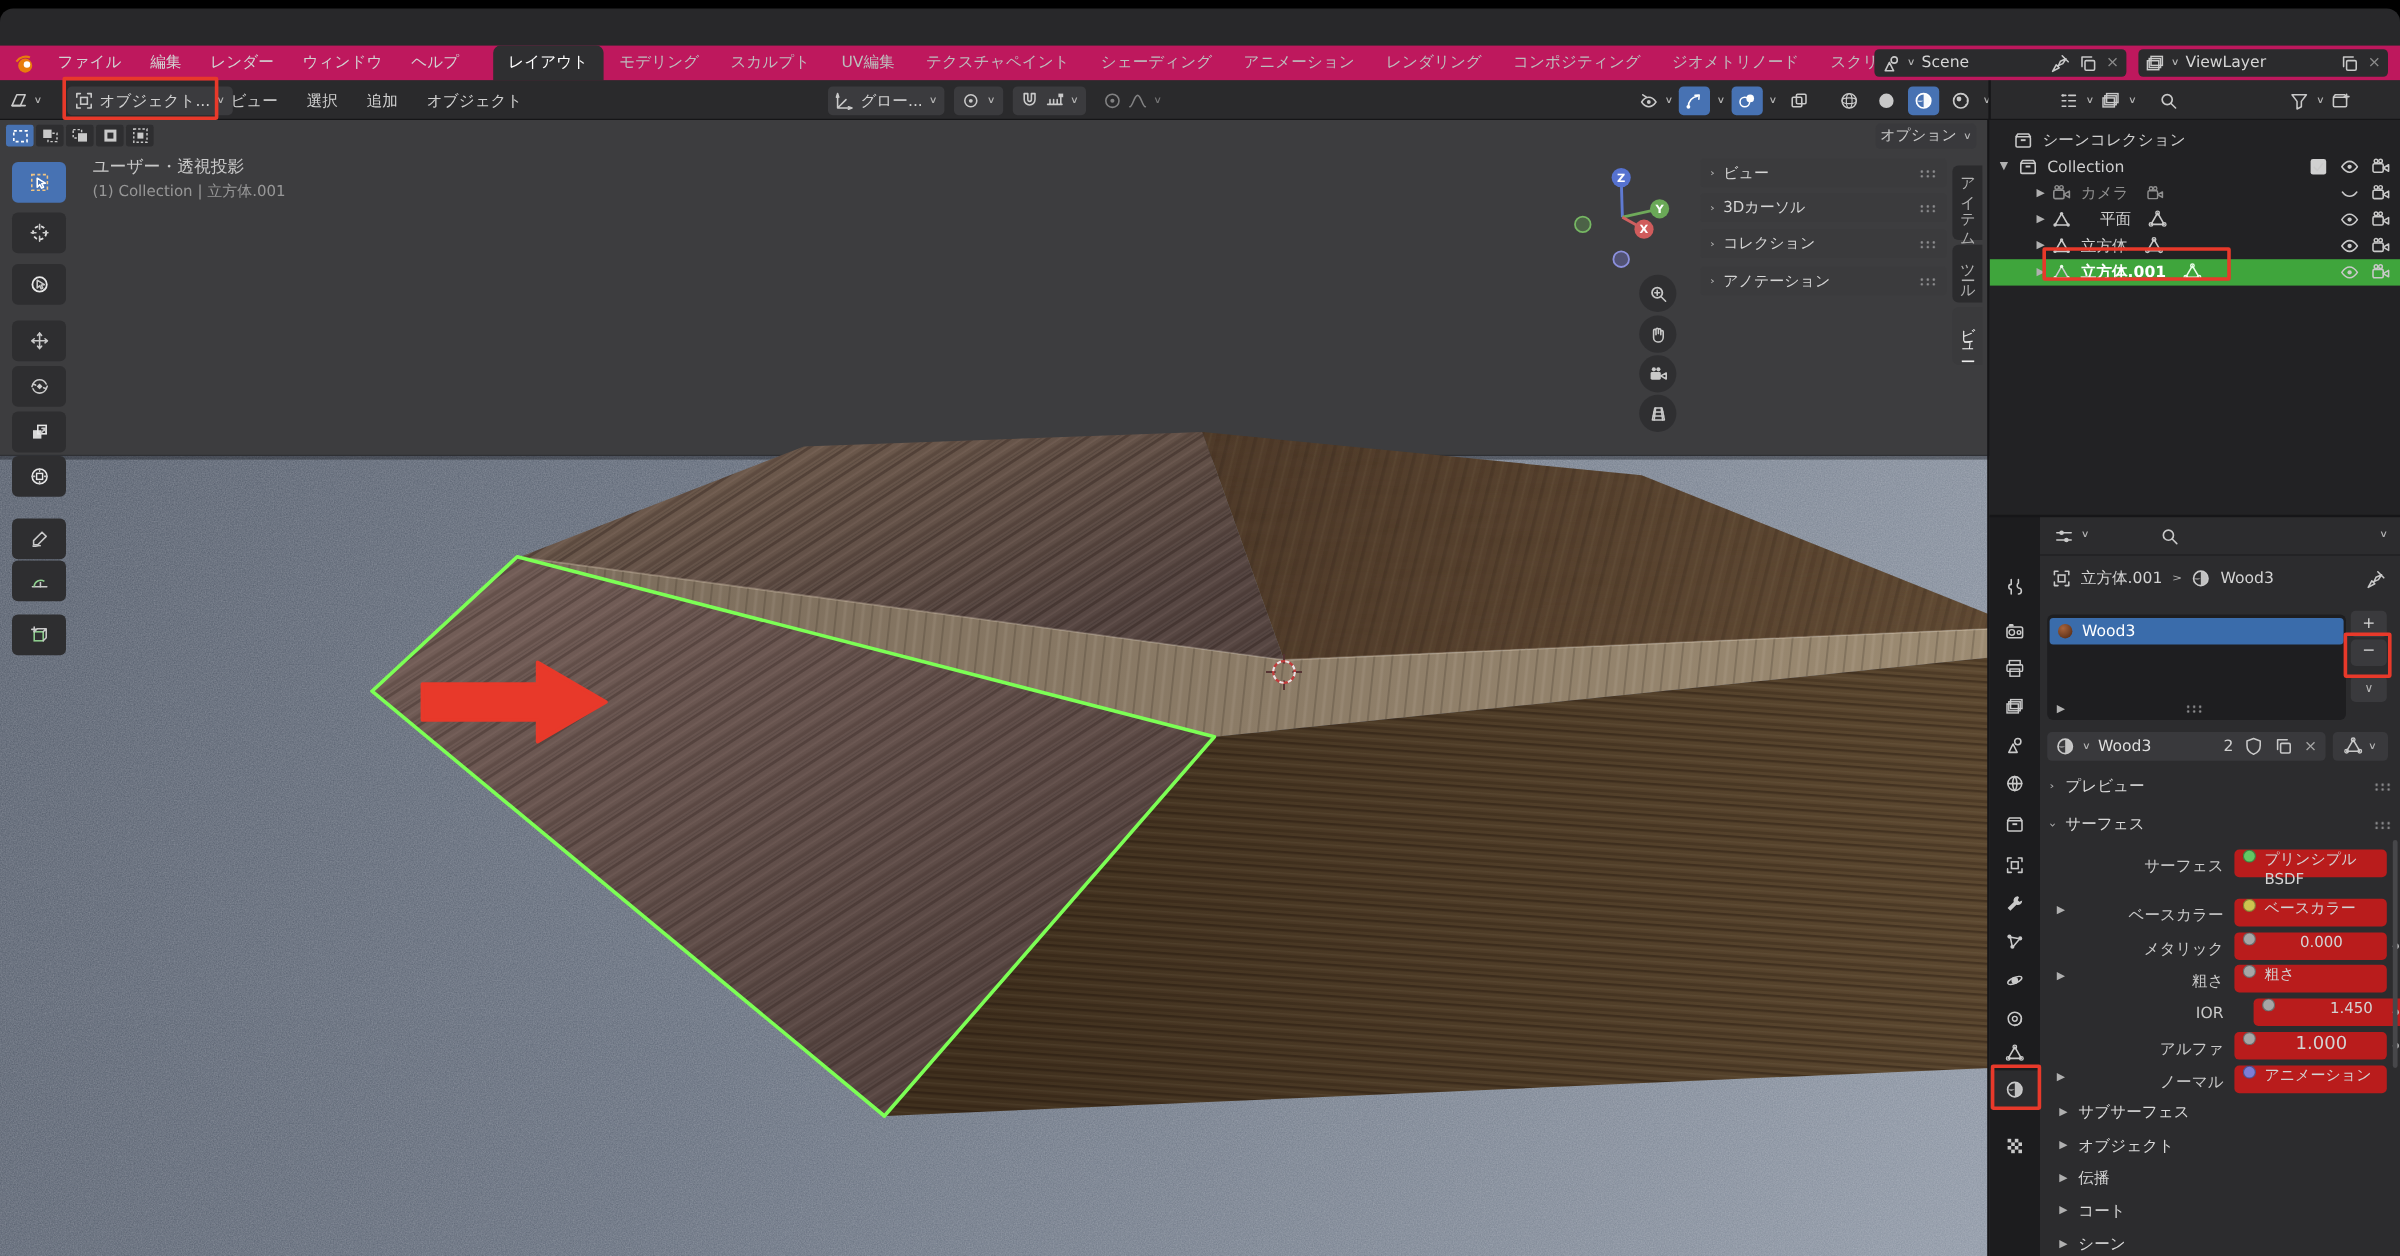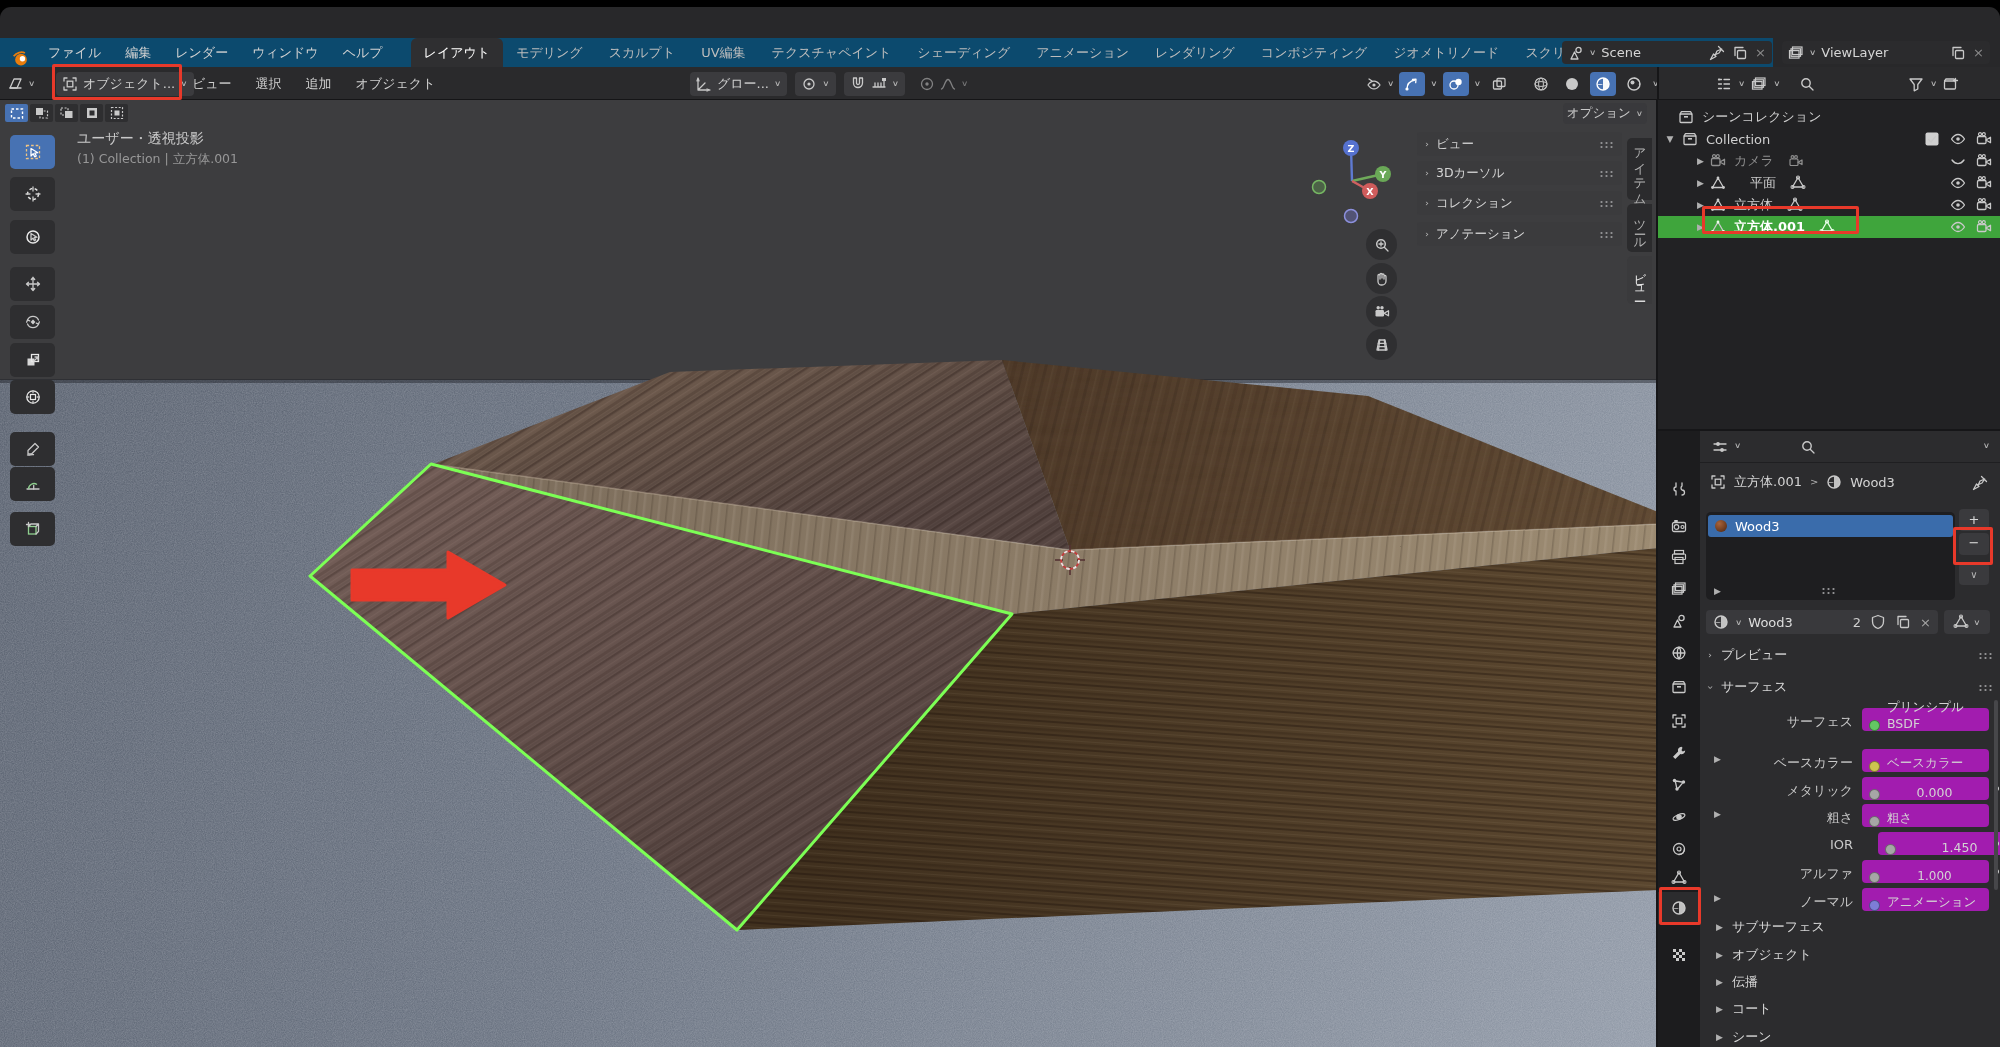--- a/index.html
+++ b/index.html
@@ -1,21 +1,21 @@
 <!DOCTYPE html>
 <html><head>
 <meta charset="utf-8">
 <style>
 *{box-sizing:border-box;margin:0;padding:0}
 html,body{width:2000px;height:1047px;background:#000;font-family:"DejaVu Sans","Liberation Sans",sans-serif;overflow:hidden}
 .window{position:absolute;left:0;top:7px;width:2000px;height:1040px;background:#28282a;border-radius:11px 11px 0 0;overflow:hidden}
 .titlebar{position:absolute;left:0;top:0;width:2000px;height:31px;background:#1c1c1e;border-bottom:1px solid #0e0e0f}
 .tl{position:absolute;top:9px;width:13px;height:13px;border-radius:50%}
 .wtitle{position:absolute;left:0;right:0;top:0;height:31px;line-height:31px;text-align:center;color:#cfcfcf;font-size:13px;font-weight:bold}
-.menubar{position:absolute;left:0;top:31px;width:1773px;height:29px;background:#0c4a6e;display:flex;align-items:flex-end;color:#d2d2d2;font-size:13px}
+.menubar{position:absolute;left:0;top:31px;width:2000px;height:29px;background:#be185d;display:flex;align-items:center;color:#d2d2d2;font-size:13px}
 .menuitem{padding:0 12px;height:29px;line-height:29px;cursor:default}
 .wtab{padding:0 13px;height:29px;line-height:29px;color:#bdbdbd}
 .wtab.active{background:#2f2f31;color:#fff;border-radius:6px 6px 0 0}
 .toolheader{position:absolute;left:0;top:60px;width:2000px;height:33px;background:#2a2a2c;border-bottom:1px solid #151517;color:#d0d0d0;font-size:13px}
 .th-item{position:absolute;top:0;height:33px;display:flex;align-items:center;gap:4px}
 .btnfield{background:#3b3b3e;border-radius:4px;height:24px;display:flex;align-items:center;padding:0 6px;gap:5px}
 .togglebtn{width:26px;height:24px;border-radius:4px;display:flex;align-items:center;justify-content:center}
 .togglebtn.on{background:#4772b3}
 .viewport{position:absolute;left:0;top:93px;width:1658px;height:947px;background:#3d3d3f;overflow:hidden}
 .ovl1{position:absolute;left:77px;top:30px;color:rgba(224,224,224,.85);font-size:14px}
@@ -33,21 +33,21 @@
 .vtab.on{background:#3a3a3c;color:#ececec}
 .navbtn{position:absolute;width:31px;height:31px;border-radius:50%;background:rgba(44,44,46,.8);display:flex;align-items:center;justify-content:center}
 .outliner{position:absolute;left:1658px;top:93px;width:342px;height:330px;background:#222224;color:#cfcfcf;font-size:13px}
 .orow{position:absolute;left:0;width:342px;height:22px;display:flex;align-items:center}
 .orow.sel{background:#3fa53c;color:#fff}
 .oicons{position:absolute;right:8px;display:flex;gap:10px;align-items:center}
 .props{position:absolute;left:1658px;top:423px;width:342px;height:617px;background:#2c2c2e;color:#d3d3d3;font-size:13px}
 .tabstrip{position:absolute;left:0;top:0;width:42px;height:617px;background:#1c1c1e}
 .ptab{position:absolute;left:0;width:42px;height:32px;display:flex;align-items:center;justify-content:center;color:#b9b9b9}
 .ptab.on{background:#2c2c2e;color:#e8e8e8}
-.pfield{position:absolute;height:23px;background:#a21caf;border-radius:4px;display:flex;align-items:flex-end;padding:0 7px;gap:7px}
+.pfield{position:absolute;height:23px;background:#b91c1c;border-radius:4px;display:flex;align-items:flex-start;padding:0 7px;gap:7px}
 .plabel{position:absolute;color:#c9c9c9;text-align:right}
 .dot{width:11px;height:11px;border-radius:50%;border:1px solid rgba(0,0,0,.35);flex:0 0 auto}
 .animdot{position:absolute;width:5px;height:5px;border-radius:50%;background:#cfcfcf}
 .sechead{position:absolute;left:50px;color:#d8d8d8;display:flex;align-items:center;gap:9px;font-size:13px}
 .redbox{position:absolute;border:3px solid #e8392a;border-radius:2px;z-index:50}
 .ic{display:inline-flex;align-items:center;justify-content:center;color:#c9c9c9}
 .ic svg{display:block}
 .chev{font-size:10px;color:#b5b5b5;transform:scaleY(.8)}
 .tri{font-size:9px;color:#b0b0b0}
 .vdiv{position:absolute;background:#161618}
@@ -1104,21 +1104,21 @@
     <div class="plabel" style="top:407px;left:60px;width:135px">IOR</div>
     <div class="pfield" style="top:402px;left:220px;width:145px">
       <span class="dot" style="background: rgb(166, 166, 166);"></span>
         <span style="flex:1;text-align:center;font-size:12.5px">1.450</span>
     </div>
     <span class="animdot" style="left:336px;top:411px"></span>
 
     <div class="plabel" style="top:435px;left:60px;width:135px">アルファ</div>
     <div class="pfield" style="top:430px;left:204px;width:127px">
       <span class="dot" style="background: rgb(166, 166, 166);"></span>
-        <span style="flex:1;text-align:center;font-size:12px">1.000</span>
+        <span style="flex:1;text-align:center;font-size:15px">1.000</span>
     </div>
     <span class="animdot" style="left:336px;top:439px"></span>
 
     <span class="tri" style="position:absolute;left:56px;top:463px">▶</span>
     <div class="plabel" style="top:463px;left:60px;width:135px">ノーマル</div>
     <div class="pfield" style="top:458px;left:204px;width:127px">
       <span class="dot" style="background: rgb(125, 125, 214);"></span>
         <span style="font-size:12.5px">アニメーション</span>
     </div>
 

